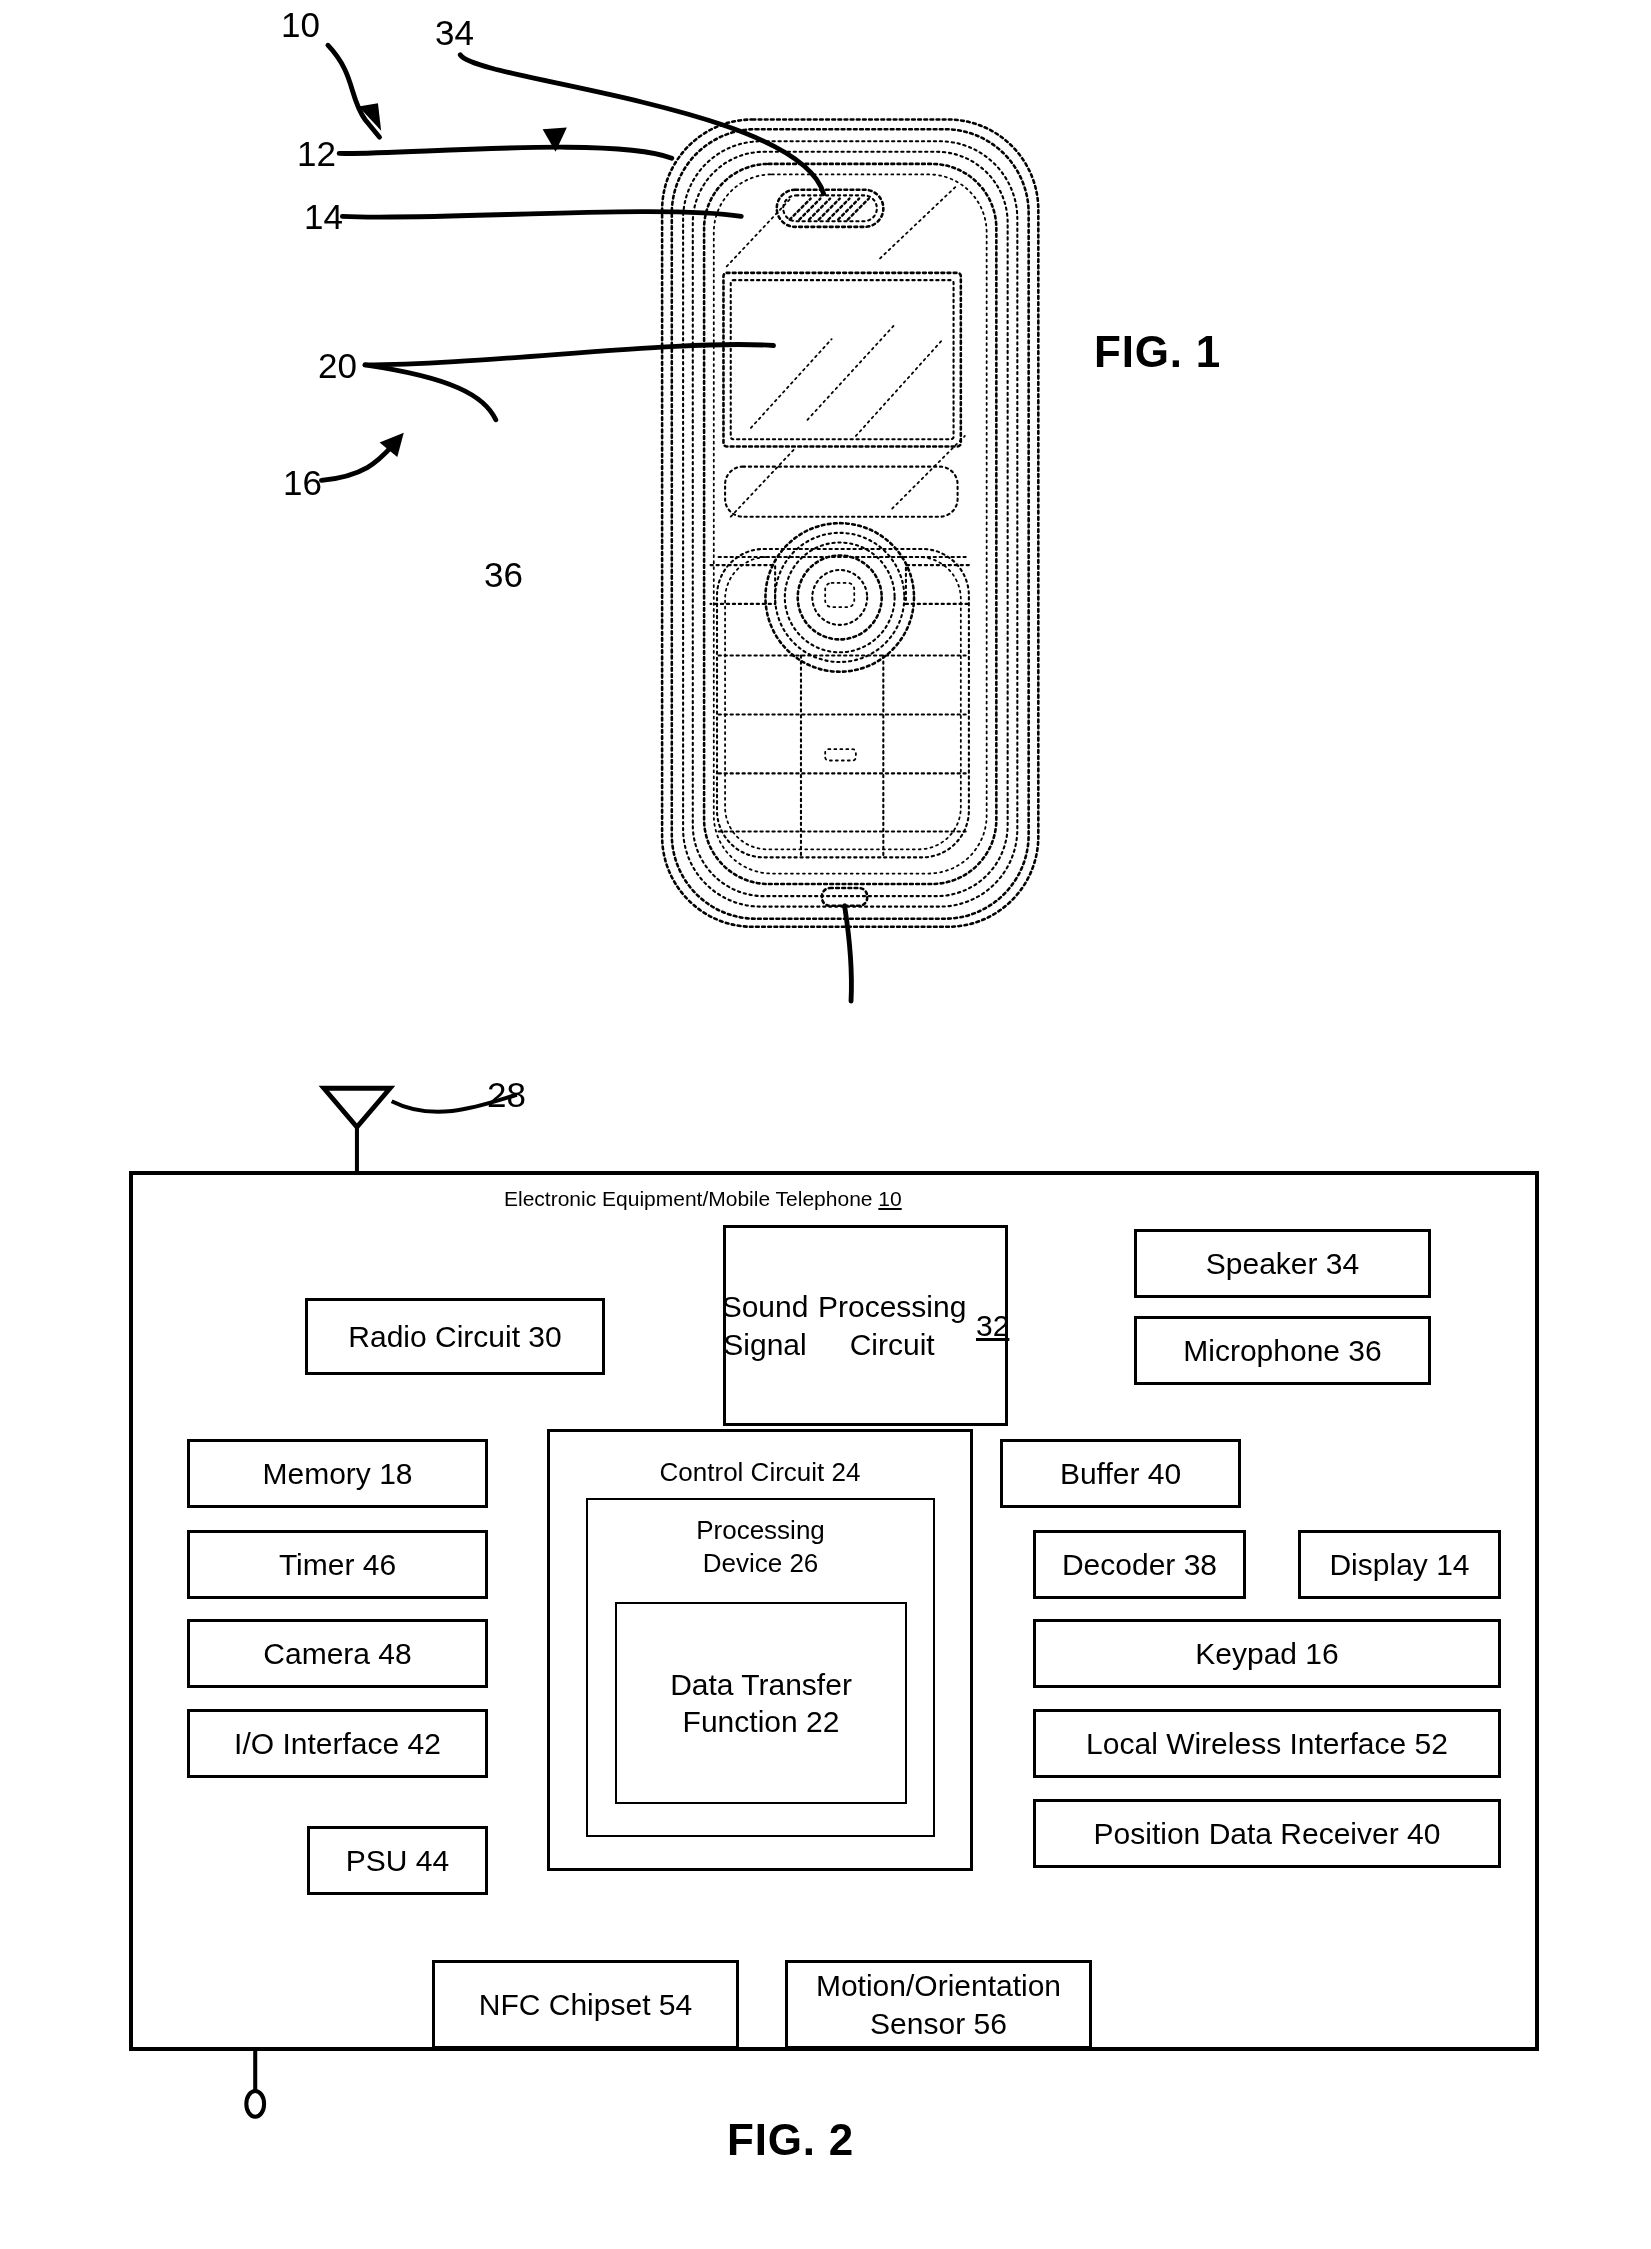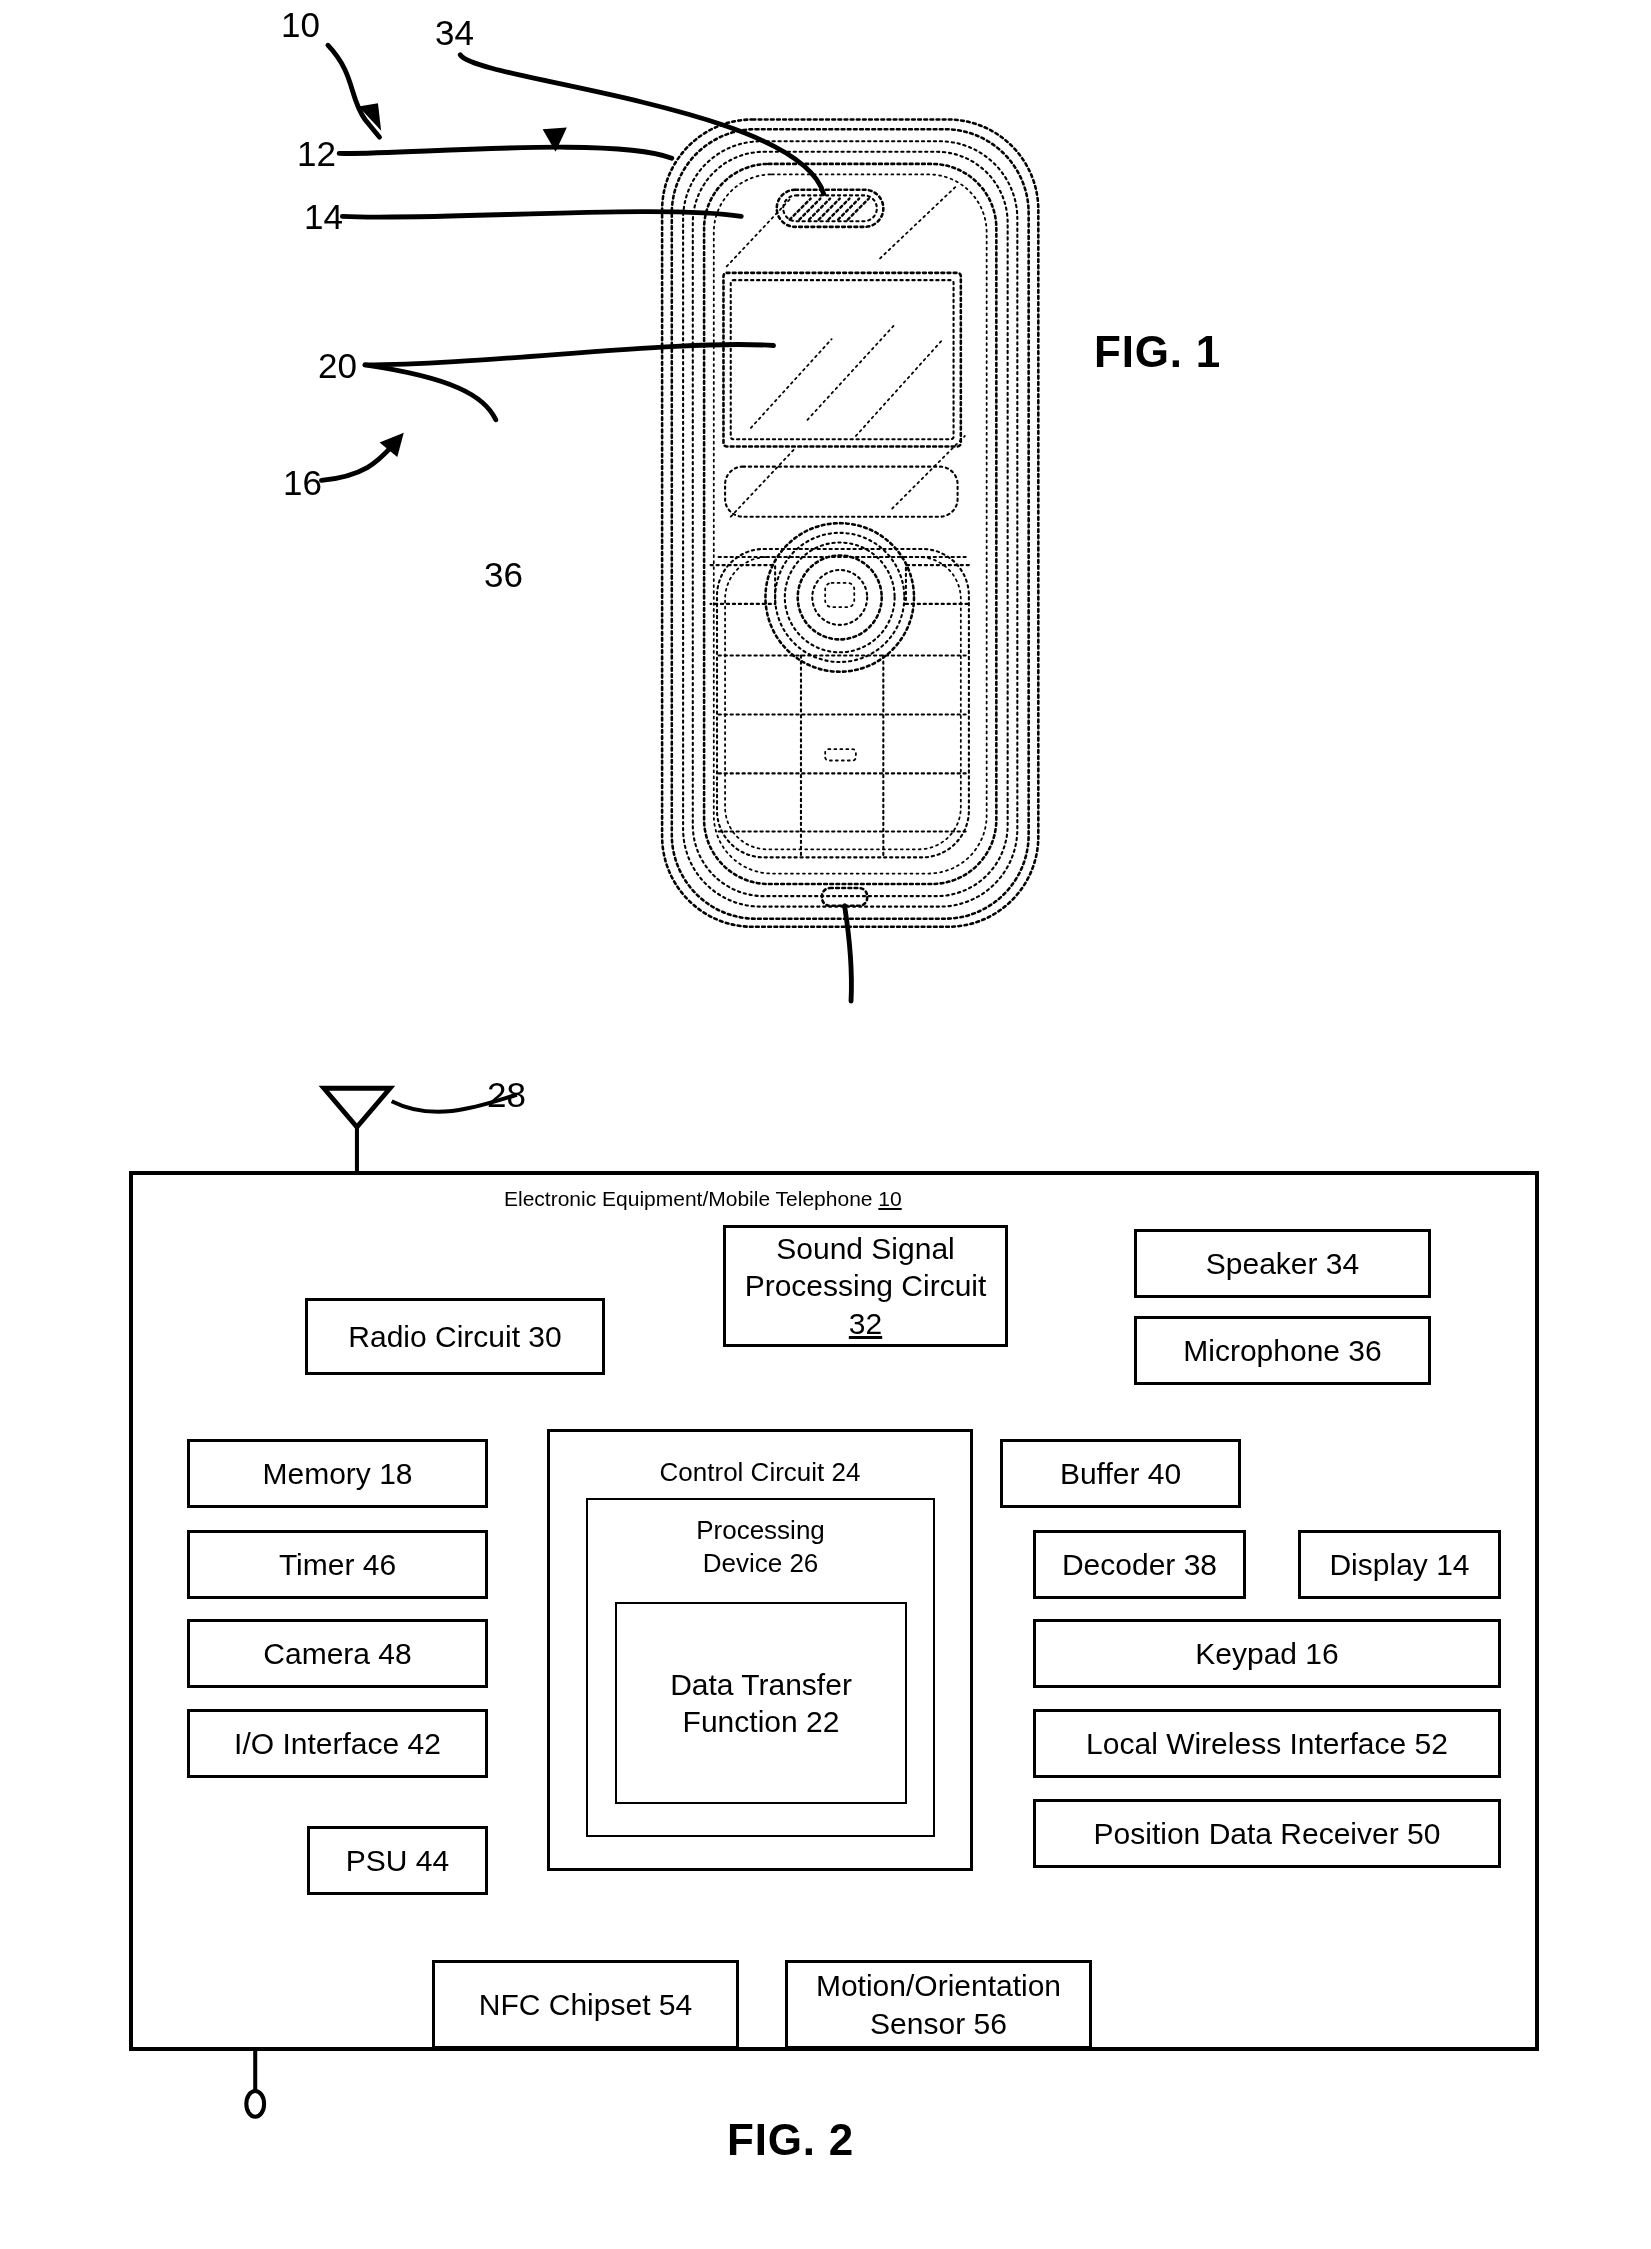--- a/index.html
+++ b/index.html
@@ -282,21 +282,21 @@
     <span>Electronic Equipment/Mobile Telephone</span>
     <u>10</u>
   </div>
 
   <div class="ref-num" style="left:487px; top:1075px;">28</div>
 
   <div class="bd-box" style="left:305px; top:1298px; width:300px; height:77px;">
     <span class="bd-label">Radio Circuit 30</span>
   </div>
 
-  <div class="bd-box" style="left:723px; top:1225px; width:285px; height:122px; flex-direction:column;">
+  <div class="bd-box" style="left:723px; top:1225px; width:285px; height:201px; flex-direction:row;">
     <span class="bd-label">Sound Signal</span>
     <span class="bd-label">Processing Circuit</span>
     <span class="bd-label" style="text-decoration:underline; text-underline-offset:2.4px;">32</span>
   </div>
 
   <div class="bd-box" style="left:1134px; top:1229px; width:297px; height:69px;">
     <span class="bd-label">Speaker 34</span>
   </div>
 
   <div class="bd-box" style="left:1134px; top:1316px; width:297px; height:69px;">
@@ -346,21 +346,21 @@
   <div class="bd-box" style="left:1298px; top:1530px; width:203px; height:69px;">
     <span class="bd-label">Display 14</span>
   </div>
   <div class="bd-box" style="left:1033px; top:1619px; width:468px; height:69px;">
     <span class="bd-label">Keypad 16</span>
   </div>
   <div class="bd-box" style="left:1033px; top:1709px; width:468px; height:69px;">
     <span class="bd-label">Local Wireless Interface 52</span>
   </div>
   <div class="bd-box" style="left:1033px; top:1799px; width:468px; height:69px;">
-    <span class="bd-label">Position Data Receiver 50</span>
+    <span class="bd-label">Position Data Receiver 40</span>
   </div>
 
   <div class="bd-box" style="left:432px; top:1960px; width:307px; height:89px;">
     <span class="bd-label">NFC Chipset 54</span>
   </div>
   <div class="bd-box" style="left:785px; top:1960px; width:307px; height:89px; flex-direction:column;">
     <span class="bd-label">Motion/Orientation</span>
     <span class="bd-label">Sensor 56</span>
   </div>
 

